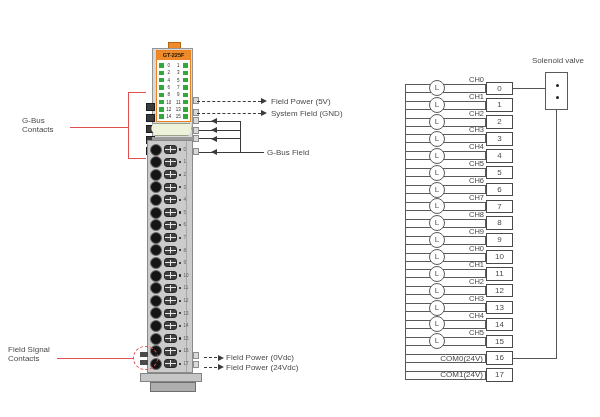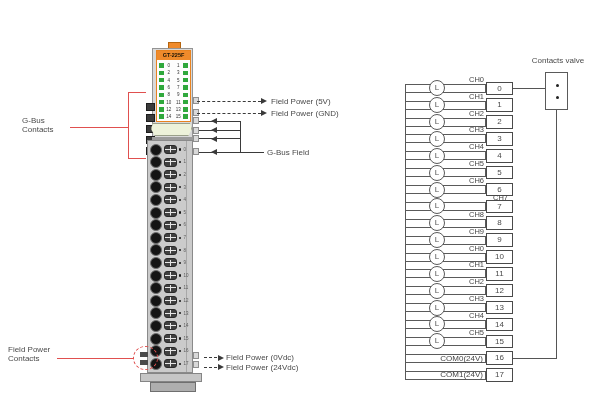--- a/index.html
+++ b/index.html
@@ -222,35 +222,35 @@
     <div class="abs t" style="left:22px;top:116px;">
       <div>G-Bus</div>
       <div>Contacts</div>
     </div>
     <div class="abs red" style="left:70px;top:127px;width:59px;height:1.2px;"></div>
     <div class="abs red" style="left:128px;top:92px;width:1.2px;height:67px;"></div>
     <div class="abs red" style="left:128px;top:92px;width:18px;height:1.2px;"></div>
     <div class="abs red" style="left:128px;top:157.8px;width:18px;height:1.2px;"></div>
 
     <div class="abs t" style="left:8px;top:345px;">
-      <div>Field Power</div>
+      <div>Field Signal</div>
       <div>Contacts</div>
     </div>
     <div class="abs red" style="left:57px;top:358px;width:77px;height:1.2px;"></div>
     <div class="abs dashed-circle" style="left:133px;top:345.5px;width:25px;height:24px;"></div>
   </div>
 
   <div>
     <div class="abs dash-line" style="left:197px;top:100.5px;width:64px;"></div>
     <div class="abs arr-right" style="left:261px;top:98px;"></div>
     <div class="abs t" style="left:271px;top:96.5px;">Field Power (5V)</div>
 
     <div class="abs dash-line" style="left:197px;top:112.5px;width:64px;"></div>
     <div class="abs arr-right" style="left:261px;top:110px;"></div>
-    <div class="abs t" style="left:271px;top:108.5px;">Field Power (GND)</div>
+    <div class="abs t" style="left:271px;top:108.5px;">System Field (GND)</div>
 
     <div class="abs solid-line" style="left:199px;top:120.5px;width:41.5px;height:1px;"></div>
     <div class="abs solid-line" style="left:199px;top:129.5px;width:41.5px;height:1px;"></div>
     <div class="abs solid-line" style="left:199px;top:138px;width:41.5px;height:1px;"></div>
     <div class="abs solid-line" style="left:199px;top:151.5px;width:41.5px;height:1px;"></div>
     <div class="abs arr-left" style="left:211px;top:118px;"></div>
     <div class="abs arr-left" style="left:211px;top:127px;"></div>
     <div class="abs arr-left" style="left:211px;top:135.5px;"></div>
     <div class="abs arr-left" style="left:211px;top:149px;"></div>
     <div class="abs solid-line" style="left:240px;top:120.5px;width:1px;height:32px;"></div>
@@ -292,21 +292,21 @@
         <div class="abs row-rect" style="left: 405px; top: 168.2px; width: 81px; height: 9px;"></div>
         <div class="abs load-circle" style="left: 429px; top: 164.7px;">L</div>
         <div class="abs ch-label" style="left: 430px; top: 160.2px; width: 54px;">CH5</div>
         <div class="abs term-box" style="left: 486px; top: 165.9px;">5</div>
         <div class="abs row-rect" style="left: 405px; top: 185.06px; width: 81px; height: 9px;"></div>
         <div class="abs load-circle" style="left: 429px; top: 181.56px;">L</div>
         <div class="abs ch-label" style="left: 430px; top: 177.06px; width: 54px;">CH6</div>
         <div class="abs term-box" style="left: 486px; top: 182.76px;">6</div>
         <div class="abs row-rect" style="left: 405px; top: 201.92px; width: 81px; height: 9px;"></div>
         <div class="abs load-circle" style="left: 429px; top: 198.42px;">L</div>
-        <div class="abs ch-label" style="left: 454px; top: 193.92px; width: 54px;">CH7</div>
+        <div class="abs ch-label" style="left: 430px; top: 193.92px; width: 54px;">CH7</div>
         <div class="abs term-box" style="left: 486px; top: 199.62px;">7</div>
         <div class="abs row-rect" style="left: 405px; top: 218.78px; width: 81px; height: 9px;"></div>
         <div class="abs load-circle" style="left: 429px; top: 215.28px;">L</div>
         <div class="abs ch-label" style="left: 430px; top: 210.78px; width: 54px;">CH8</div>
         <div class="abs term-box" style="left: 486px; top: 216.48px;">8</div>
         <div class="abs row-rect" style="left: 405px; top: 235.64px; width: 81px; height: 9px;"></div>
         <div class="abs load-circle" style="left: 429px; top: 232.14px;">L</div>
         <div class="abs ch-label" style="left: 430px; top: 227.64px; width: 54px;">CH9</div>
         <div class="abs term-box" style="left: 486px; top: 233.34px;">9</div>
         <div class="abs row-rect" style="left: 405px; top: 252.5px; width: 81px; height: 9px;"></div>
@@ -334,21 +334,21 @@
         <div class="abs ch-label" style="left: 430px; top: 328.8px; width: 54px;">CH5</div>
         <div class="abs term-box" style="left: 486px; top: 334.5px;">15</div>
         <div class="abs row-rect" style="left: 405px; top: 353.66px; width: 81px; height: 9px;"></div>
         <div class="abs com-label" style="left: 405px; top: 353.56px; width: 78px;">COM0(24V)</div>
         <div class="abs term-box" style="left: 486px; top: 351.36px;">16</div>
         <div class="abs row-rect" style="left: 405px; top: 370.52px; width: 81px; height: 9px;"></div>
         <div class="abs com-label" style="left: 405px; top: 370.42px; width: 78px;">COM1(24V)</div>
         <div class="abs term-box" style="left: 486px; top: 368.22px;">17</div>
       </div>
 
-    <div class="abs t" style="left:518px;top:55.5px;width:80px;text-align:center;">Contacts valve</div>
+    <div class="abs t" style="left:518px;top:55.5px;width:80px;text-align:center;">Solenoid valve</div>
     <div class="abs valve-box" style="left:545px;top:72px;width:23px;height:38px;"></div>
     <div class="abs valve-dot" style="left:555.5px;top:84px;"></div>
     <div class="abs valve-dot" style="left:555.5px;top:96px;"></div>
 
     <div class="abs wire" style="left:513px;top:87.9px;width:32px;height:1px;"></div>
     <div class="abs wire" style="left:556px;top:110px;width:1px;height:248px;"></div>
     <div class="abs wire" style="left:513px;top:357.6px;width:44px;height:1px;"></div>
   </div>
 
 </div>

